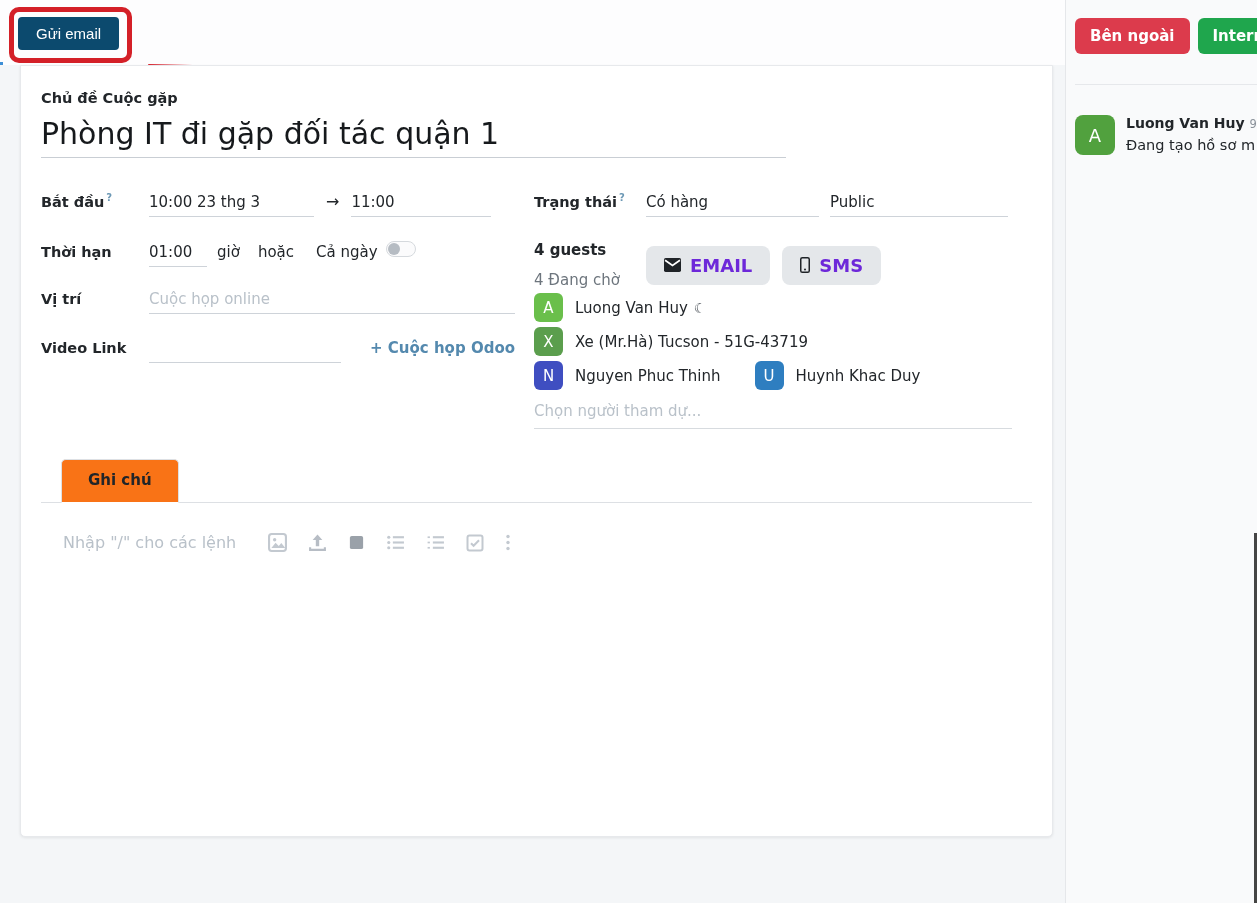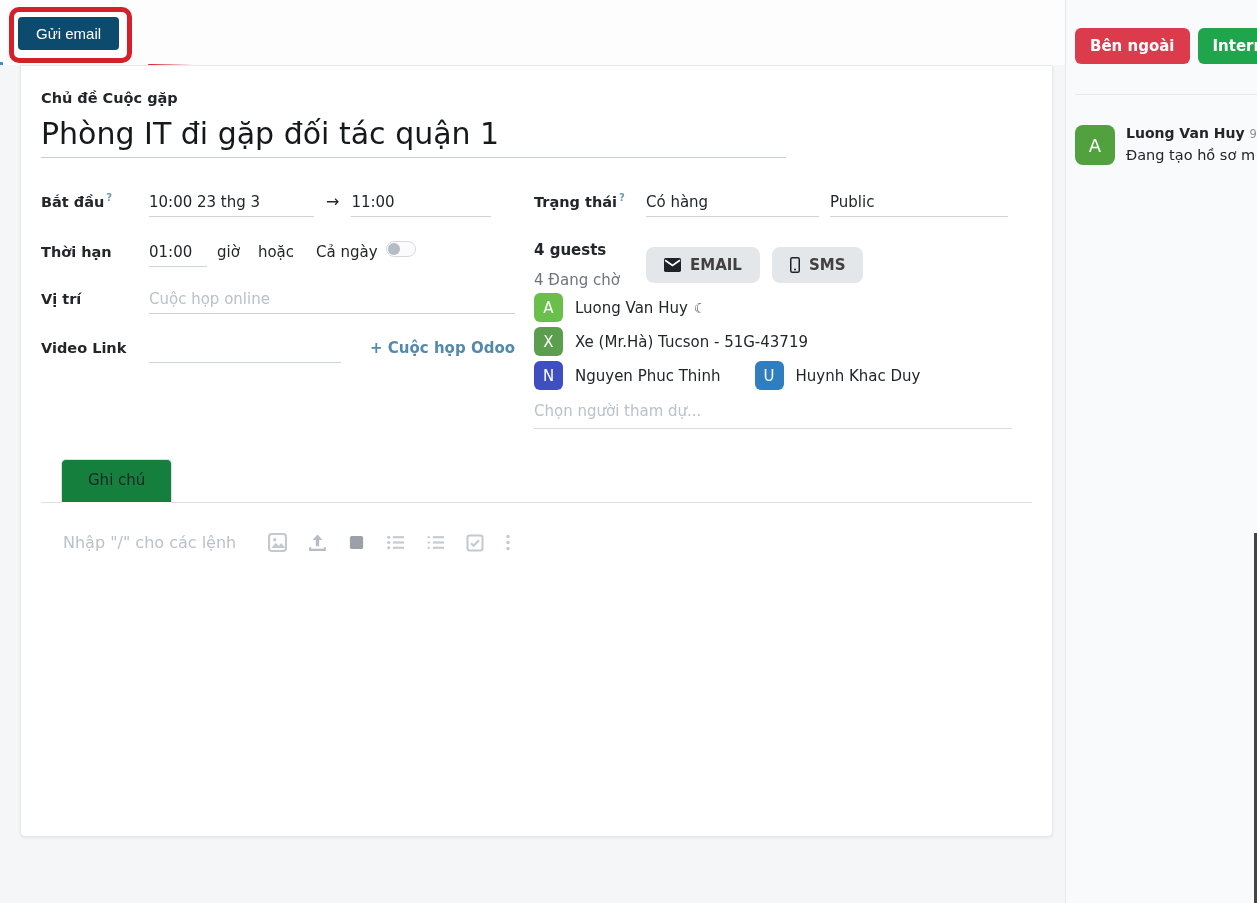--- a/index.html
+++ b/index.html
@@ -40,49 +40,49 @@
     border-radius:8px; background:#fbfbfc; position:relative; vertical-align:-3px; margin-left:8px; cursor:pointer; }
   .toggle .knob { position:absolute; left:1px; top:1px; width:12px; height:12px;
     border-radius:50%; background:#b6bcc3; }
 
   .add-meet { margin-left:auto; font-size:15px; font-weight:600; color:#5489ae; cursor:pointer; }
 
   .guest-col { width:112px; flex:none; }
   .guest-count { font-size:15px; font-weight:700; color:#22262a; }
   .guest-wait { font-size:15px; color:#6d757d; margin-top:12px; }
   .chip-btn { display:inline-flex; align-items:center; gap:9px; background:#e4e7ea;
-    border:none; border-radius:8px; padding:9px 18px; font-size:15px; font-weight:700;
-    color:#404040; cursor:pointer; margin-right:12px; font-family:inherit; }
+    border:none; border-radius:8px; padding:9px 18px; font-size:18px; font-weight:700;
+    color:#6d28d9; cursor:pointer; margin-right:12px; font-family:inherit; }
 
   .attendees { margin-top:4px; }
   .att-row { display:flex; align-items:center; margin-bottom:5px; }
   .avatar { width:29px; height:29px; border-radius:6px; color:#fff; font-size:15px;
     display:flex; align-items:center; justify-content:center; flex:none; }
   .att-name { font-size:15px; color:#22262a; margin-left:12px; }
   .moon { font-size:14px; color:#495057; margin-left:6px; }
   .att-pair { margin-left:34px; display:flex; align-items:center; }
   .att-placeholder { margin-top:12px; border-bottom:1px solid #d7dbdf; padding-bottom:8px;
     width:478px; font-size:15px; color:#b9c1c9; }
 
   
   .tabs { margin-top:30px; display:flex; border-bottom:1px solid #dde0e4; height:44px; }
   .tab { padding:11px 26px; font-size:15px; cursor:pointer; }
-  .tab.active { background:#15803d; border:1px solid #dde0e4; border-bottom:1px solid #fff;
-    border-radius:5px 5px 0 0; color:#212529; margin-bottom:-1px; margin-left:20px; }
+  .tab.active { background:#f97316; border:1px solid #dde0e4; border-bottom:1px solid #fff;
+    border-radius:5px 5px 0 0; color:#212529; margin-bottom:-1px; margin-left:20px;font-weight:bold; }
   .tab.inactive { color:#5d90b0; }
 
   .editor { padding:30px 0 0 22px; display:flex; align-items:center; }
   .editor-ph { font-size:16px; color:#b9c1c9; }
   .tools { display:flex; align-items:center; gap:21px; margin-left:32px; }
   .tool { display:inline-flex; cursor:pointer; }
 
   
   .chatter { position:absolute; left:1065px; top:0; width:192px; height:903px;
     background:#f9fafb; border-left:1px solid #e5e7ea; overflow:hidden; white-space:nowrap; }
-  .chat-btns { padding:28px 0 0 9px; display:flex; gap:8px; }
+  .chat-btns { padding:18px 0 0 9px; display:flex; gap:8px; }
   .btn-ext { background:#dc3b4c; color:#fff; border:none; border-radius:6px;
     padding:9px 15px; font-size:15px; font-weight:700; cursor:pointer; font-family:inherit; }
   .btn-int { background:#1fa64d; color:#fff; border:none; border-radius:6px;
     padding:9px 15px; font-size:15px; font-weight:700; cursor:pointer; font-family:inherit; }
   .chat-hr { border:none; border-top:1px solid #e6e8eb; margin:30px 0 0 9px; }
   .msg { display:flex; padding:30px 0 0 9px; }
   .msg-avatar { width:40px; height:40px; border-radius:8px; color:#fff; font-size:18px;
     display:flex; align-items:center; justify-content:center; flex:none; }
   .msg-body { margin-left:11px; }
   .msg-head { font-size:14px; font-weight:700; color:#22262a; }

